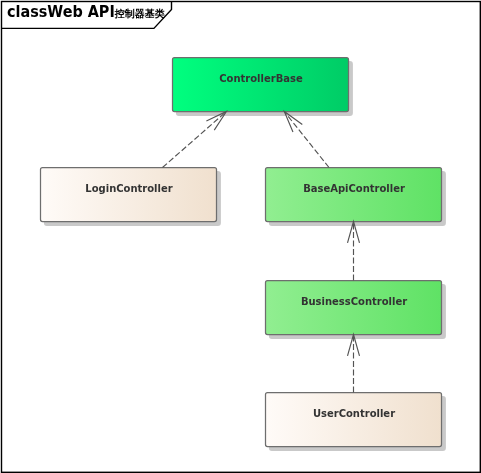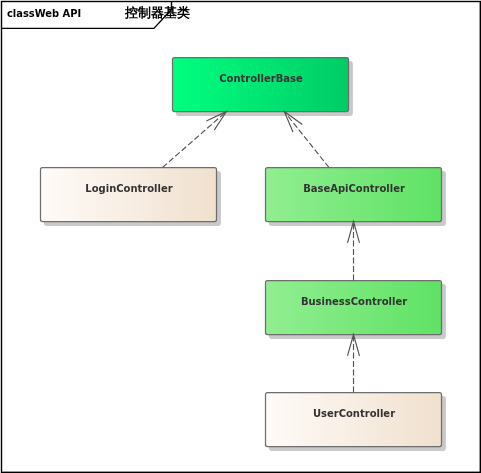--- a/index.html
+++ b/index.html
@@ -4,22 +4,22 @@
 <style>
   html,body{margin:0;padding:0;background:#ffffff;}
   body{width:481px;height:473px;overflow:hidden;
        font-family:"DejaVu Sans Condensed","DejaVu Sans",sans-serif;}
   #stage{position:relative;width:481px;height:473px;background:#ffffff;overflow:hidden;}
   svg#diagram{position:absolute;left:0;top:0;display:block;}
   .cls-label{font-family:"DejaVu Sans Condensed","DejaVu Sans",sans-serif;
              font-weight:bold;font-size:11.1px;fill:#333333;}
   .pkg-label{position:absolute;font-family:"DejaVu Sans Condensed","DejaVu Sans",sans-serif;
              font-weight:bold;color:#000000;white-space:nowrap;line-height:1;}
-  .pkg-latin{font-size:11px;}
-  .pkg-cjk{font-size:13px;margin-left:44px;}
+  .pkg-latin{font-size:16px;}
+  .pkg-cjk{font-size:10px;}
 </style>
 </head>
 <body>
 
 <div id="stage">
 <svg id="diagram" width="481" height="473" viewBox="0 0 481 473">
   <defs>
     <linearGradient id="g-green" x1="0" y1="0" x2="1" y2="0">
       <stop offset="0" stop-color="#00FF7F"></stop>
       <stop offset="1" stop-color="#00CC66"></stop>

